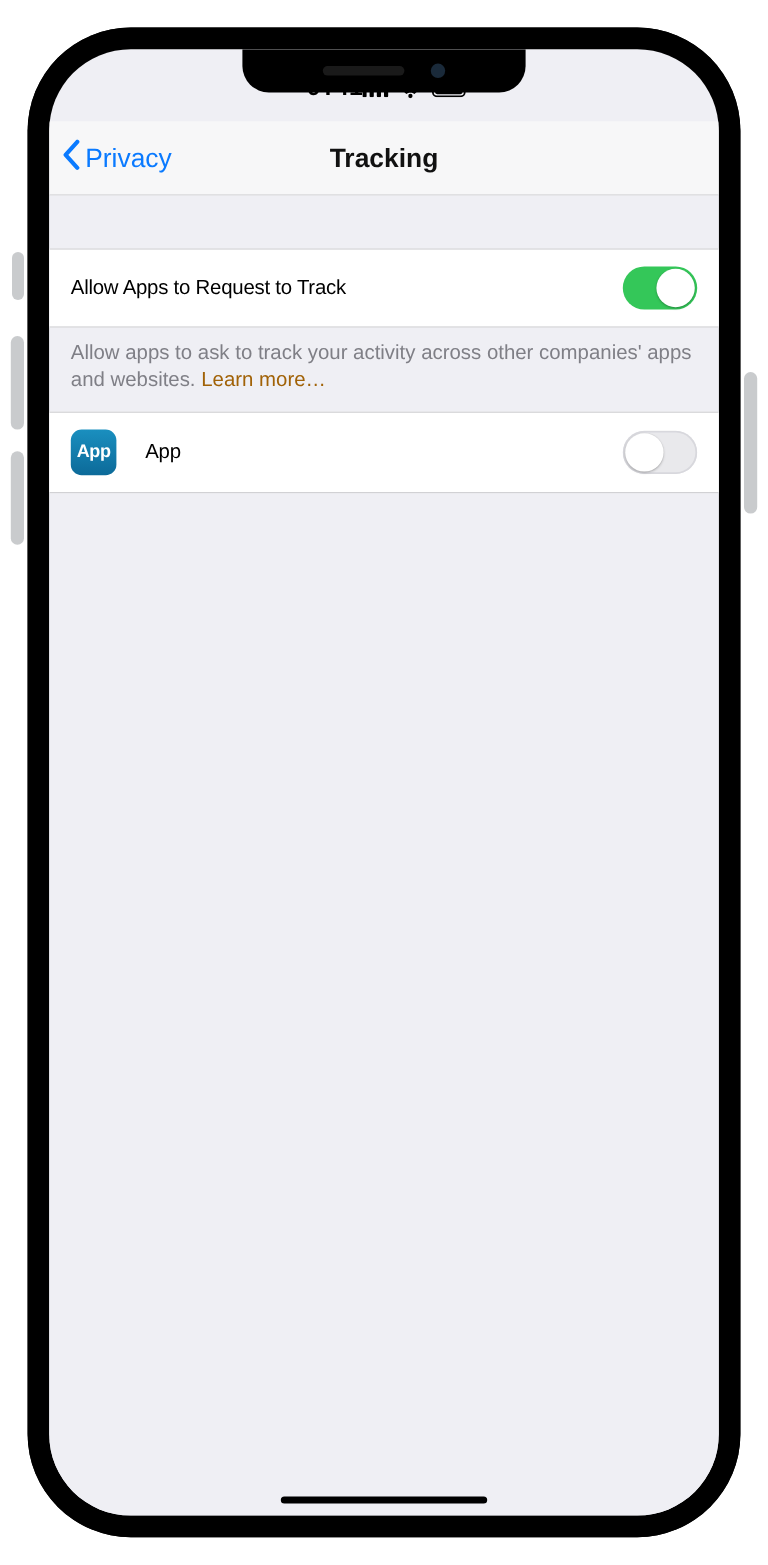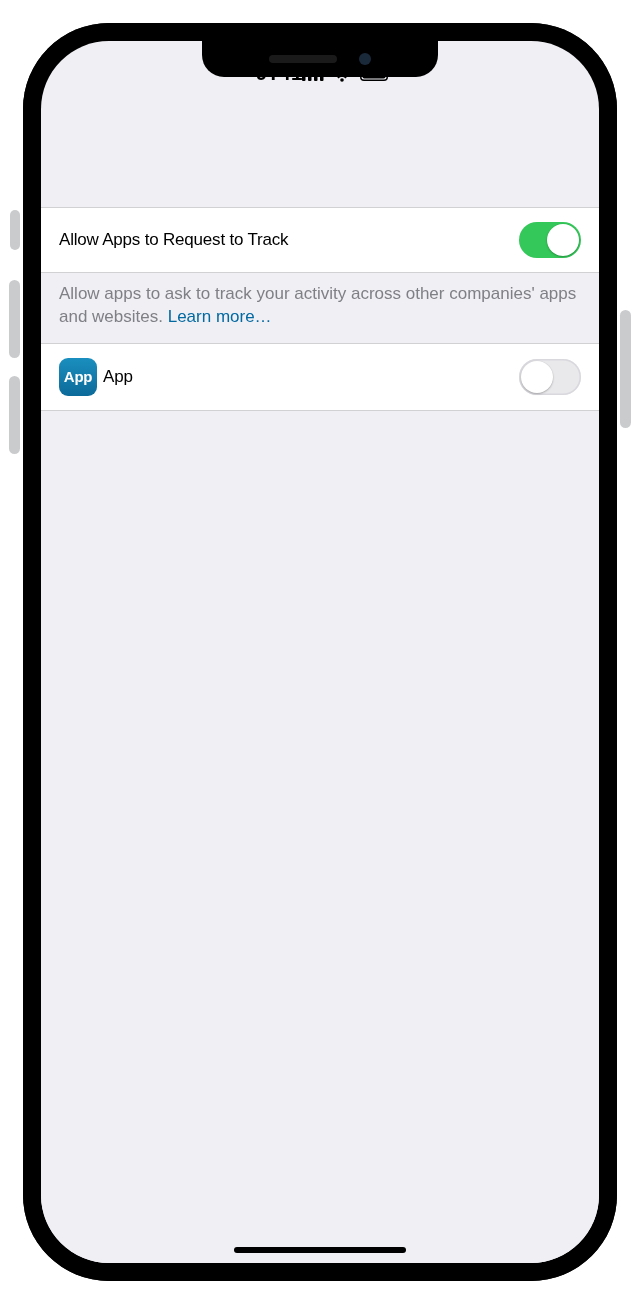--- a/index.html
+++ b/index.html
@@ -131,24 +131,24 @@
       justify-content: space-between;
     }
     .row-label { font-size: 17px; color: #000; letter-spacing: -0.2px; }
 
     .footer-text {
       font-size: 17px;
       color: #7f7f86;
       padding: 10px 18px 14px 18px;
       line-height: 1.35;
     }
-    .footer-text a { color: #0369a1; text-decoration: none; cursor: pointer; text-align: right; }
+    .footer-text a { color: #a16207; text-decoration: none; cursor: pointer; text-align: right; }
 
     .row.app { gap: 14px; }
-    .app-wrap { display: flex; align-items: center; gap: 6px; }
+    .app-wrap { display: flex; align-items: center; gap: 24px; }
     .app-icon {
       width: 38px; height: 38px;
       border-radius: 9px;
       background: linear-gradient(180deg, #1a8fbf 0%, #0c6a99 100%);
       display: flex; align-items: center; justify-content: center;
       color: #fff; font-weight: 600; font-size: 15px;
       letter-spacing: -0.3px;
     }
 
     
@@ -225,20 +225,31 @@
             <span class="icon-batt">
               <svg width="32" height="14" viewBox="0 0 32 14">
                 <rect x="0.75" y="0.75" width="26.5" height="12.5" rx="3.25" fill="none" stroke="#000" stroke-width="1.5"></rect>
                 <rect x="2.5" y="2.5" width="23" height="9" rx="1.8" fill="#000"></rect>
                 <rect x="28.5" y="4.5" width="2.5" height="5" rx="1.25" fill="#000"></rect>
               </svg>
             </span>
           </div>
         </div>
 
+        <div class="navbar">
+          <div class="nav-back">
+            <span>
+              <svg width="16" height="26" viewBox="0 0 14 24">
+                <polyline points="12,2 3,12 12,22" fill="none" stroke="#0a7aff" stroke-width="3.2" stroke-linecap="round" stroke-linejoin="round"></polyline>
+              </svg>
+            </span>
+            <span>Privacy</span>
+          </div>
+          <div class="nav-title">Tracking</div>
+        </div>
 
         <div class="content">
 
           <div class="group-gap"></div>
 
           <div class="row">
             <div class="row-label">Allow Apps to Request to Track</div>
             <div class="switch on">
               <div class="knob"></div>
             </div>

